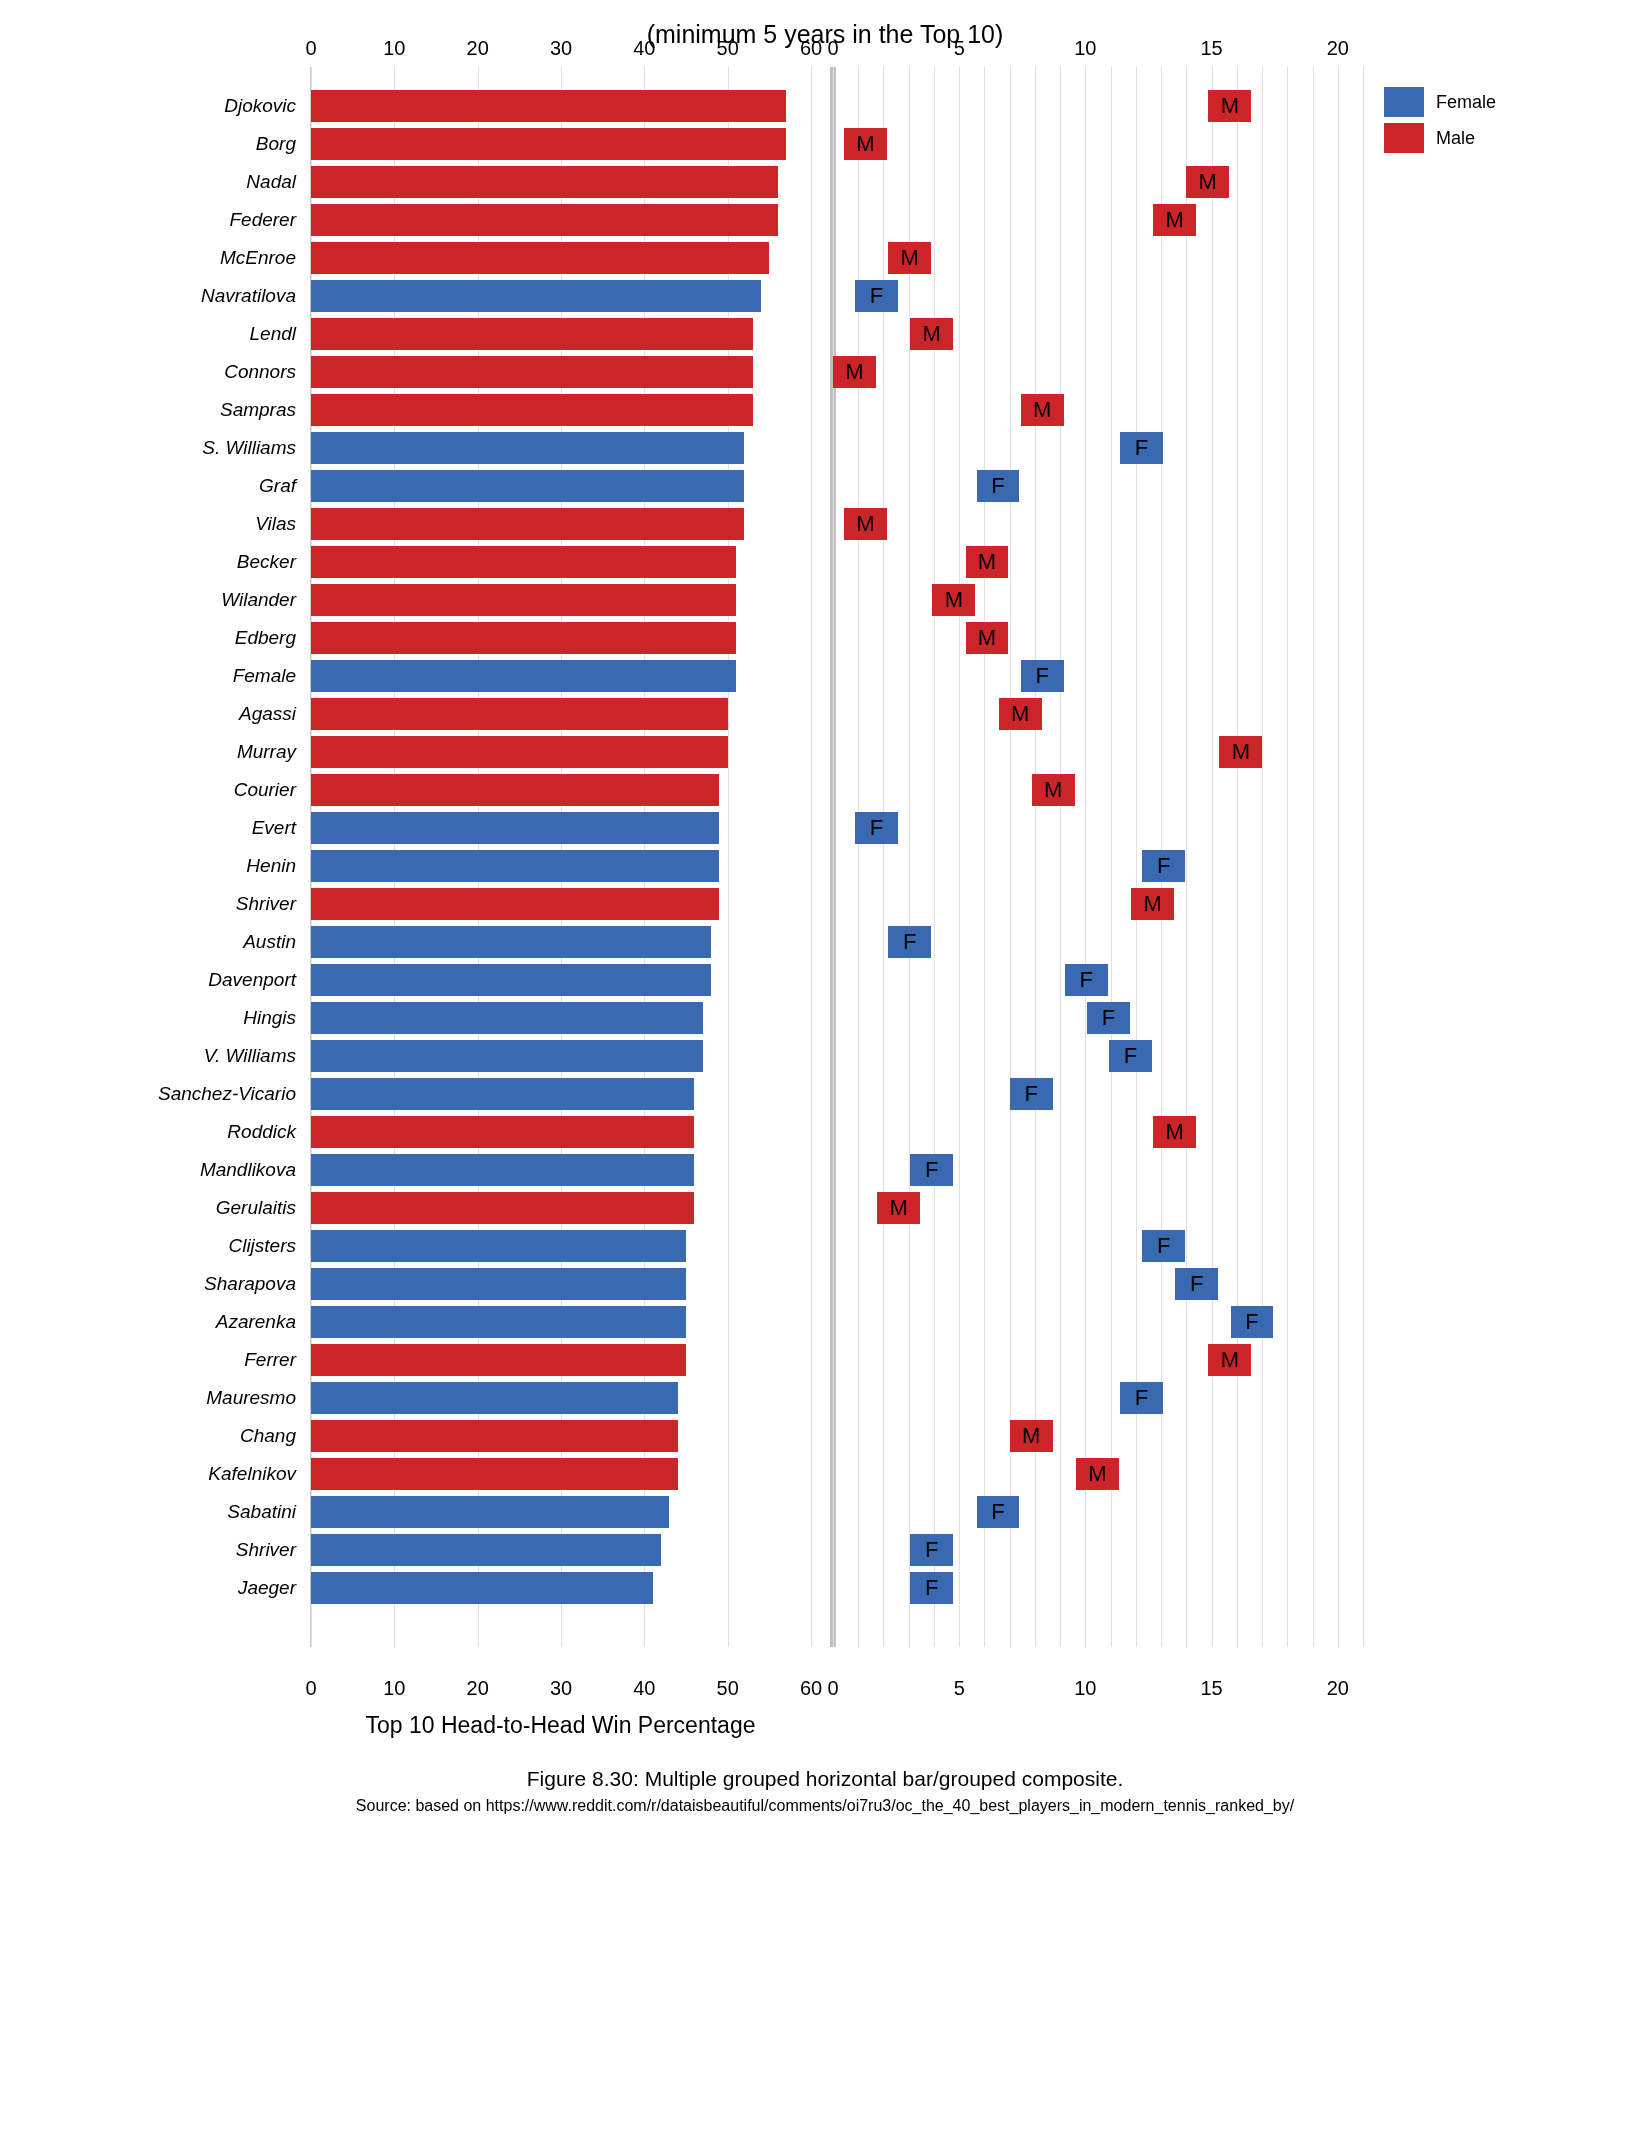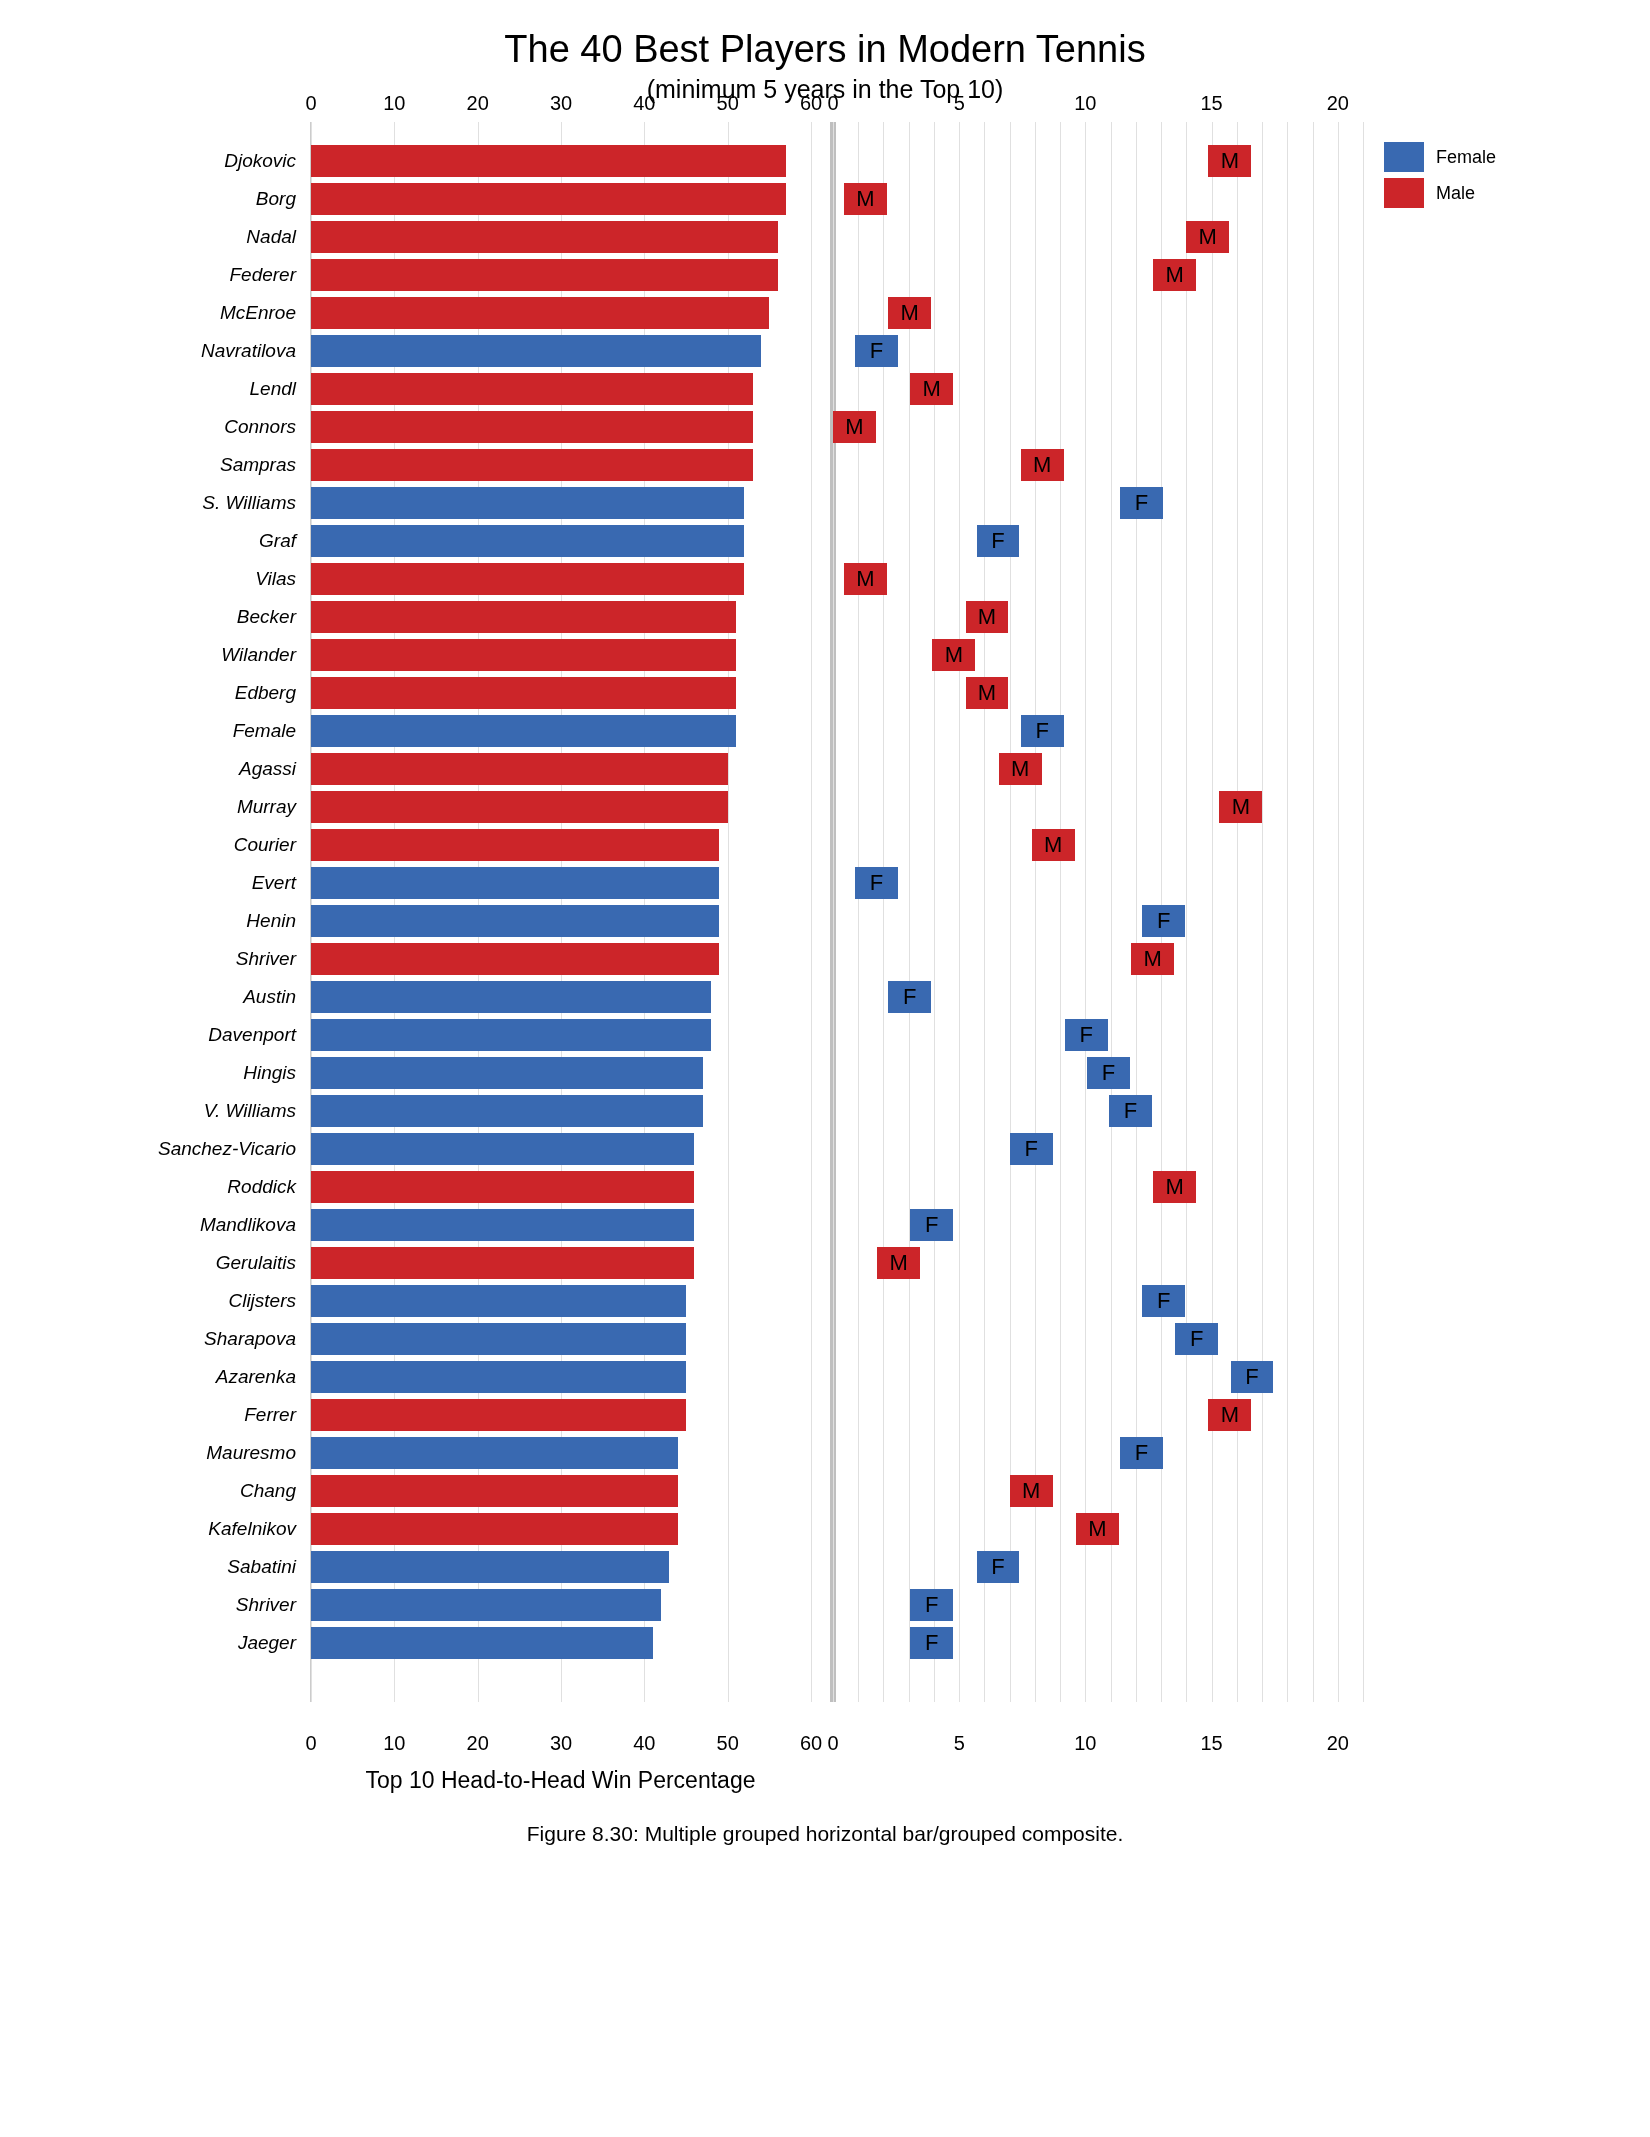--- a/index.html
+++ b/index.html
@@ -120,21 +120,20 @@
     text-align: center;
     font-size: 16px;
     margin-top: 6px;
     color: #000;
   }
 </style>
 </head>
 <body>
 
 <div class="wrap">
-  <div class="title">The 40 Best Players in Modern Tennis</div>
   <div class="subtitle">(minimum 5 years in the Top 10)</div>
 
   <div class="chart-area">
 
     <div class="labels-col" id="labels-col">
         <div class="rowlabel">Djokovic</div>
         <div class="rowlabel">Borg</div>
         <div class="rowlabel">Nadal</div>
         <div class="rowlabel">Federer</div>
         <div class="rowlabel">McEnroe</div>
@@ -493,13 +492,17 @@
       </div>
       <div class="legend-item">
         <div class="legend-swatch male"></div>
         <span>Male</span>
       </div>
     </div>
 
   </div>
 
   <div class="footer-cap">Figure 8.30: Multiple grouped horizontal bar/grouped composite.</div>
+  <div class="footer-source">
+    <span>Source: based on </span>
+    <span>https://www.reddit.com/r/dataisbeautiful/comments/oi7ru3/oc_the_40_best_players_in_modern_tennis_ranked_by/</span>
+  </div>
 </div>
 
 </body></html>

